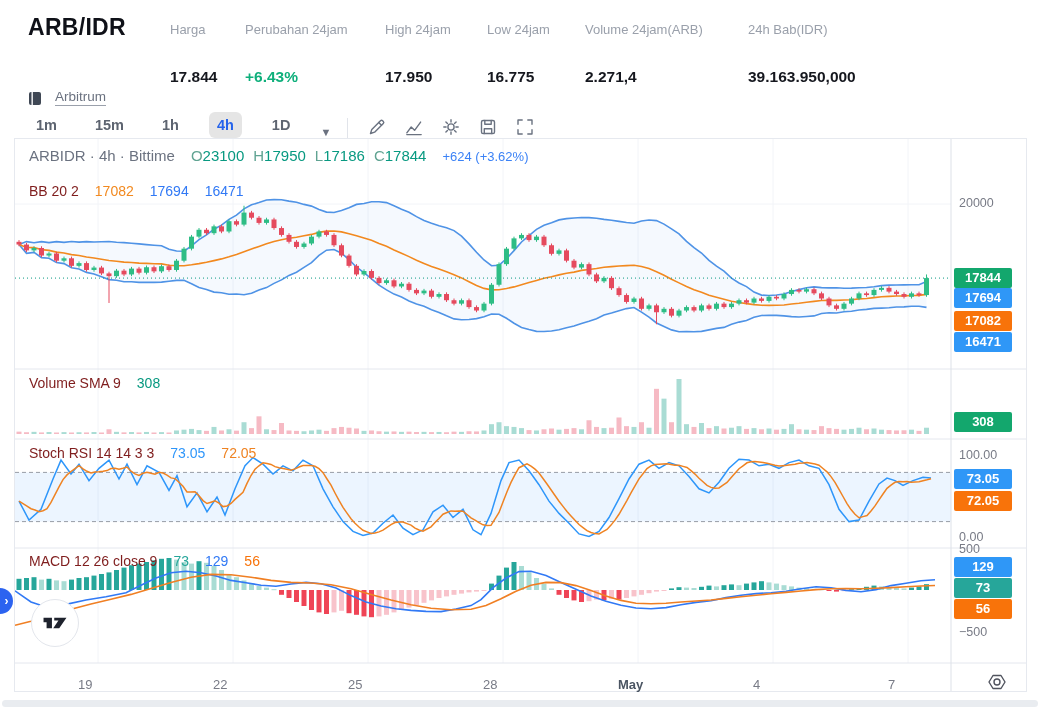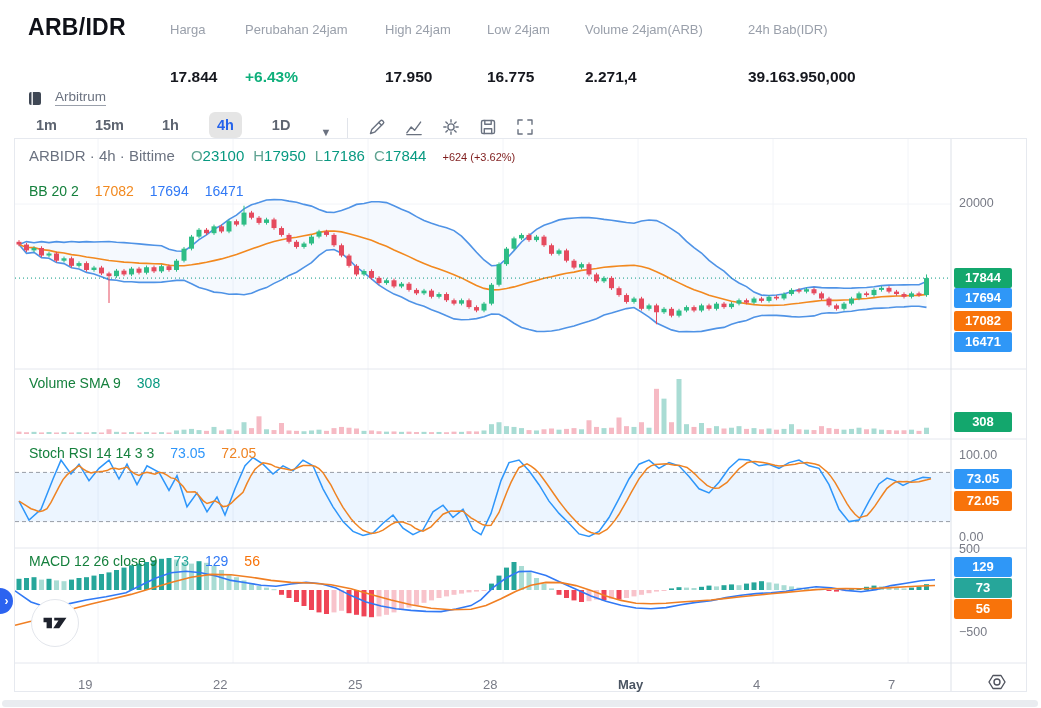--- a/index.html
+++ b/index.html
@@ -28,22 +28,22 @@
   .pill.gray{color:#9198a5;background:#f1f2f5;font-weight:600;}
   
   .wrap{position:absolute;left:14px;top:138px;width:1013px;height:554px;border:1px solid #e6e9ef;box-sizing:border-box;background:#fff;}
   #chart-canvas{position:absolute;left:0;top:0;}
   .overlay{position:absolute;inset:0;pointer-events:none;}
   .legend-row{position:absolute;display:flex;align-items:baseline;gap:16px;pointer-events:auto;white-space:nowrap;}
   .lg-title{font-size:15px;color:#6b7280;}
   .lg-ohlc{display:flex;gap:9px;font-size:15px;}
   .lg-ohlc .k{color:#60a392;}
   .lg-ohlc .v{color:#089981;font-weight:500;}
-  .lg-chg{color:#7f1d1d;font-size:11px;font-weight:500;}
-  .lg-name{font-size:14px;color:#15803d;}
+  .lg-chg{color:#3b82f6;font-size:13px;font-weight:500;}
+  .lg-name{font-size:14px;color:#7f1d1d;}
   .lg-val{font-size:14px;font-weight:500;}
   .axis-text{position:absolute;left:944px;font-size:12.5px;color:#787b86;}
   .axis-badge{position:absolute;left:939px;width:58px;height:20px;border-radius:2px;color:#fff;font-size:13px;font-weight:700;text-align:center;line-height:20px;}
   .tick{position:absolute;top:538px;width:40px;font-size:13px;color:#787b86;}
   .tick.bold{color:#4b5563;font-weight:600;}
   .tv-logo{position:absolute;left:16px;top:460px;width:46px;height:46px;border-radius:50%;background:#fff;border:1px solid #e3e6ec;display:flex;align-items:center;justify-content:center;pointer-events:auto;cursor:pointer;}
   .axis-gear{position:absolute;left:971px;top:532px;width:22px;height:22px;pointer-events:auto;cursor:pointer;}
   .blue-tab{position:absolute;left:0;top:588px;width:13px;height:26px;border-radius:0 13px 13px 0;background:#2c63f0;color:#fff;font-size:12px;font-weight:700;display:flex;align-items:center;justify-content:center;cursor:pointer;}
   .hscroll{position:absolute;left:2px;top:700px;width:1036px;height:7px;border-radius:4px;background:#e9ecf0;cursor:pointer;}
 </style>

